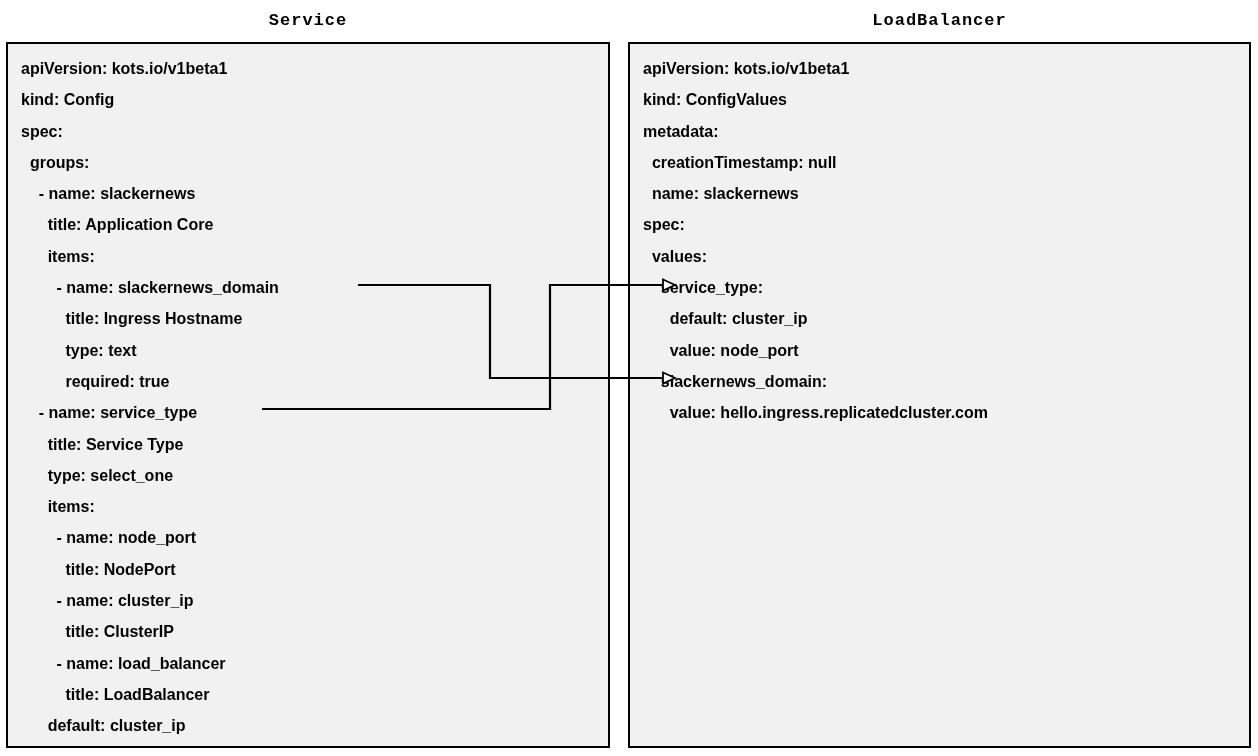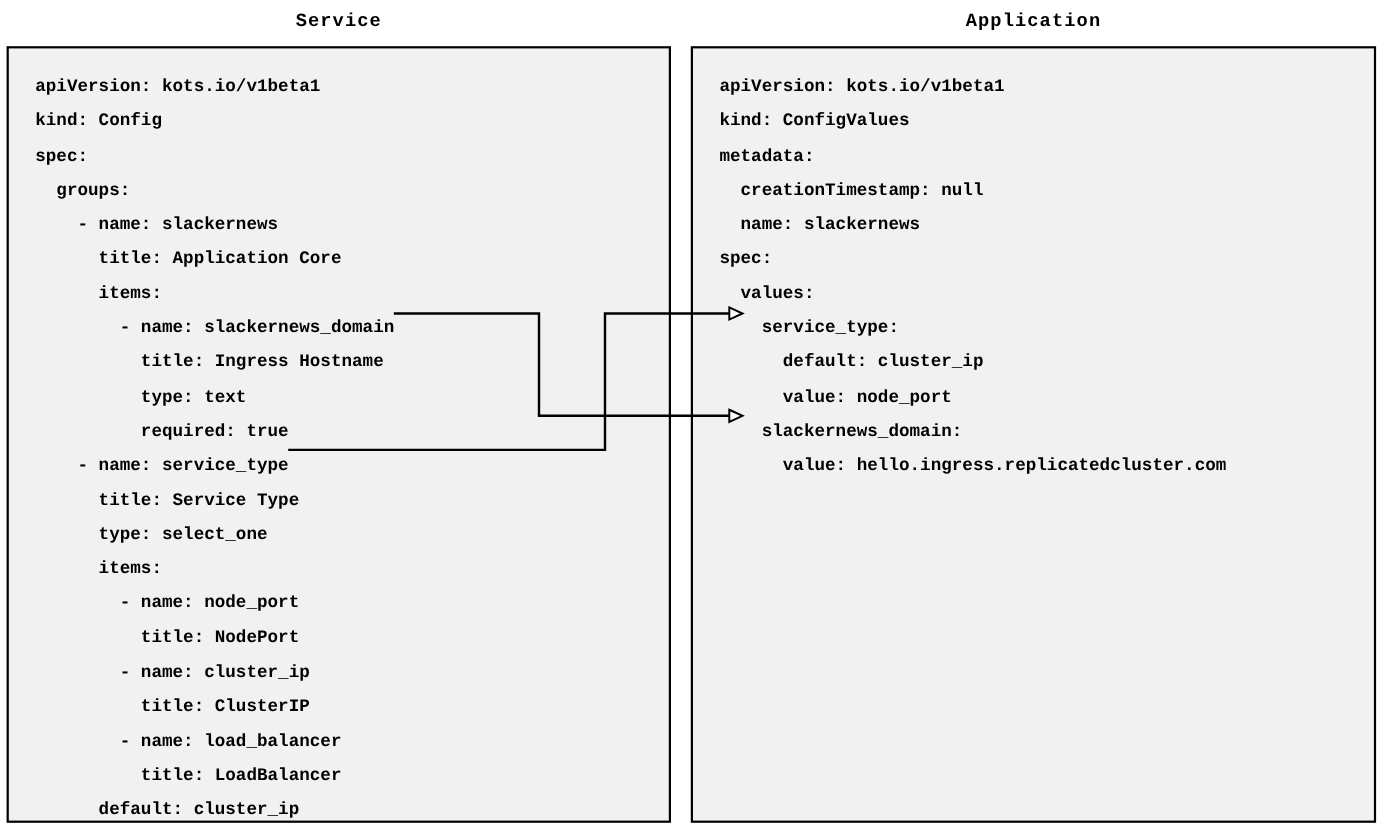--- a/index.html
+++ b/index.html
@@ -32,23 +32,23 @@
     position: absolute;
     top: 42px;
     height: 706px;
     box-sizing: border-box;
     background: #f1f1f2;
     border: 2px solid #000000;
   }
   .panel-left  { left: 6px;   width: 604px; }
   .panel-right { left: 628px; width: 623px; }
   pre.code {
-    margin: 14px;
+    margin: 3px;
     padding: 6px 6px 0 10px;
-    font-family: Liberation Mono, monospace;
+    font-family: Liberation Sans, sans-serif;
     font-weight: bold;
     font-size: 16px;
     line-height: 31.3px;
     color: #000000;
     white-space: pre;
   }
   svg.overlay {
     position: absolute;
     left: 0;
     top: 0;
@@ -57,21 +57,21 @@
     pointer-events: none;
   }
 </style>
 </head>
 <body>
 
 <div class="canvas">
 
   <div class="panel-title title-left">Service</div>
 
-  <div class="panel-title title-right">Application</div>
+  <div class="panel-title title-right">LoadBalancer</div>
 
   <div class="panel panel-left">
     <pre class="code">apiVersion: kots.io/v1beta1
 kind: Config
 spec:
   groups:
     - name: slackernews
       title: Application Core
       items:
         - name: slackernews_domain

